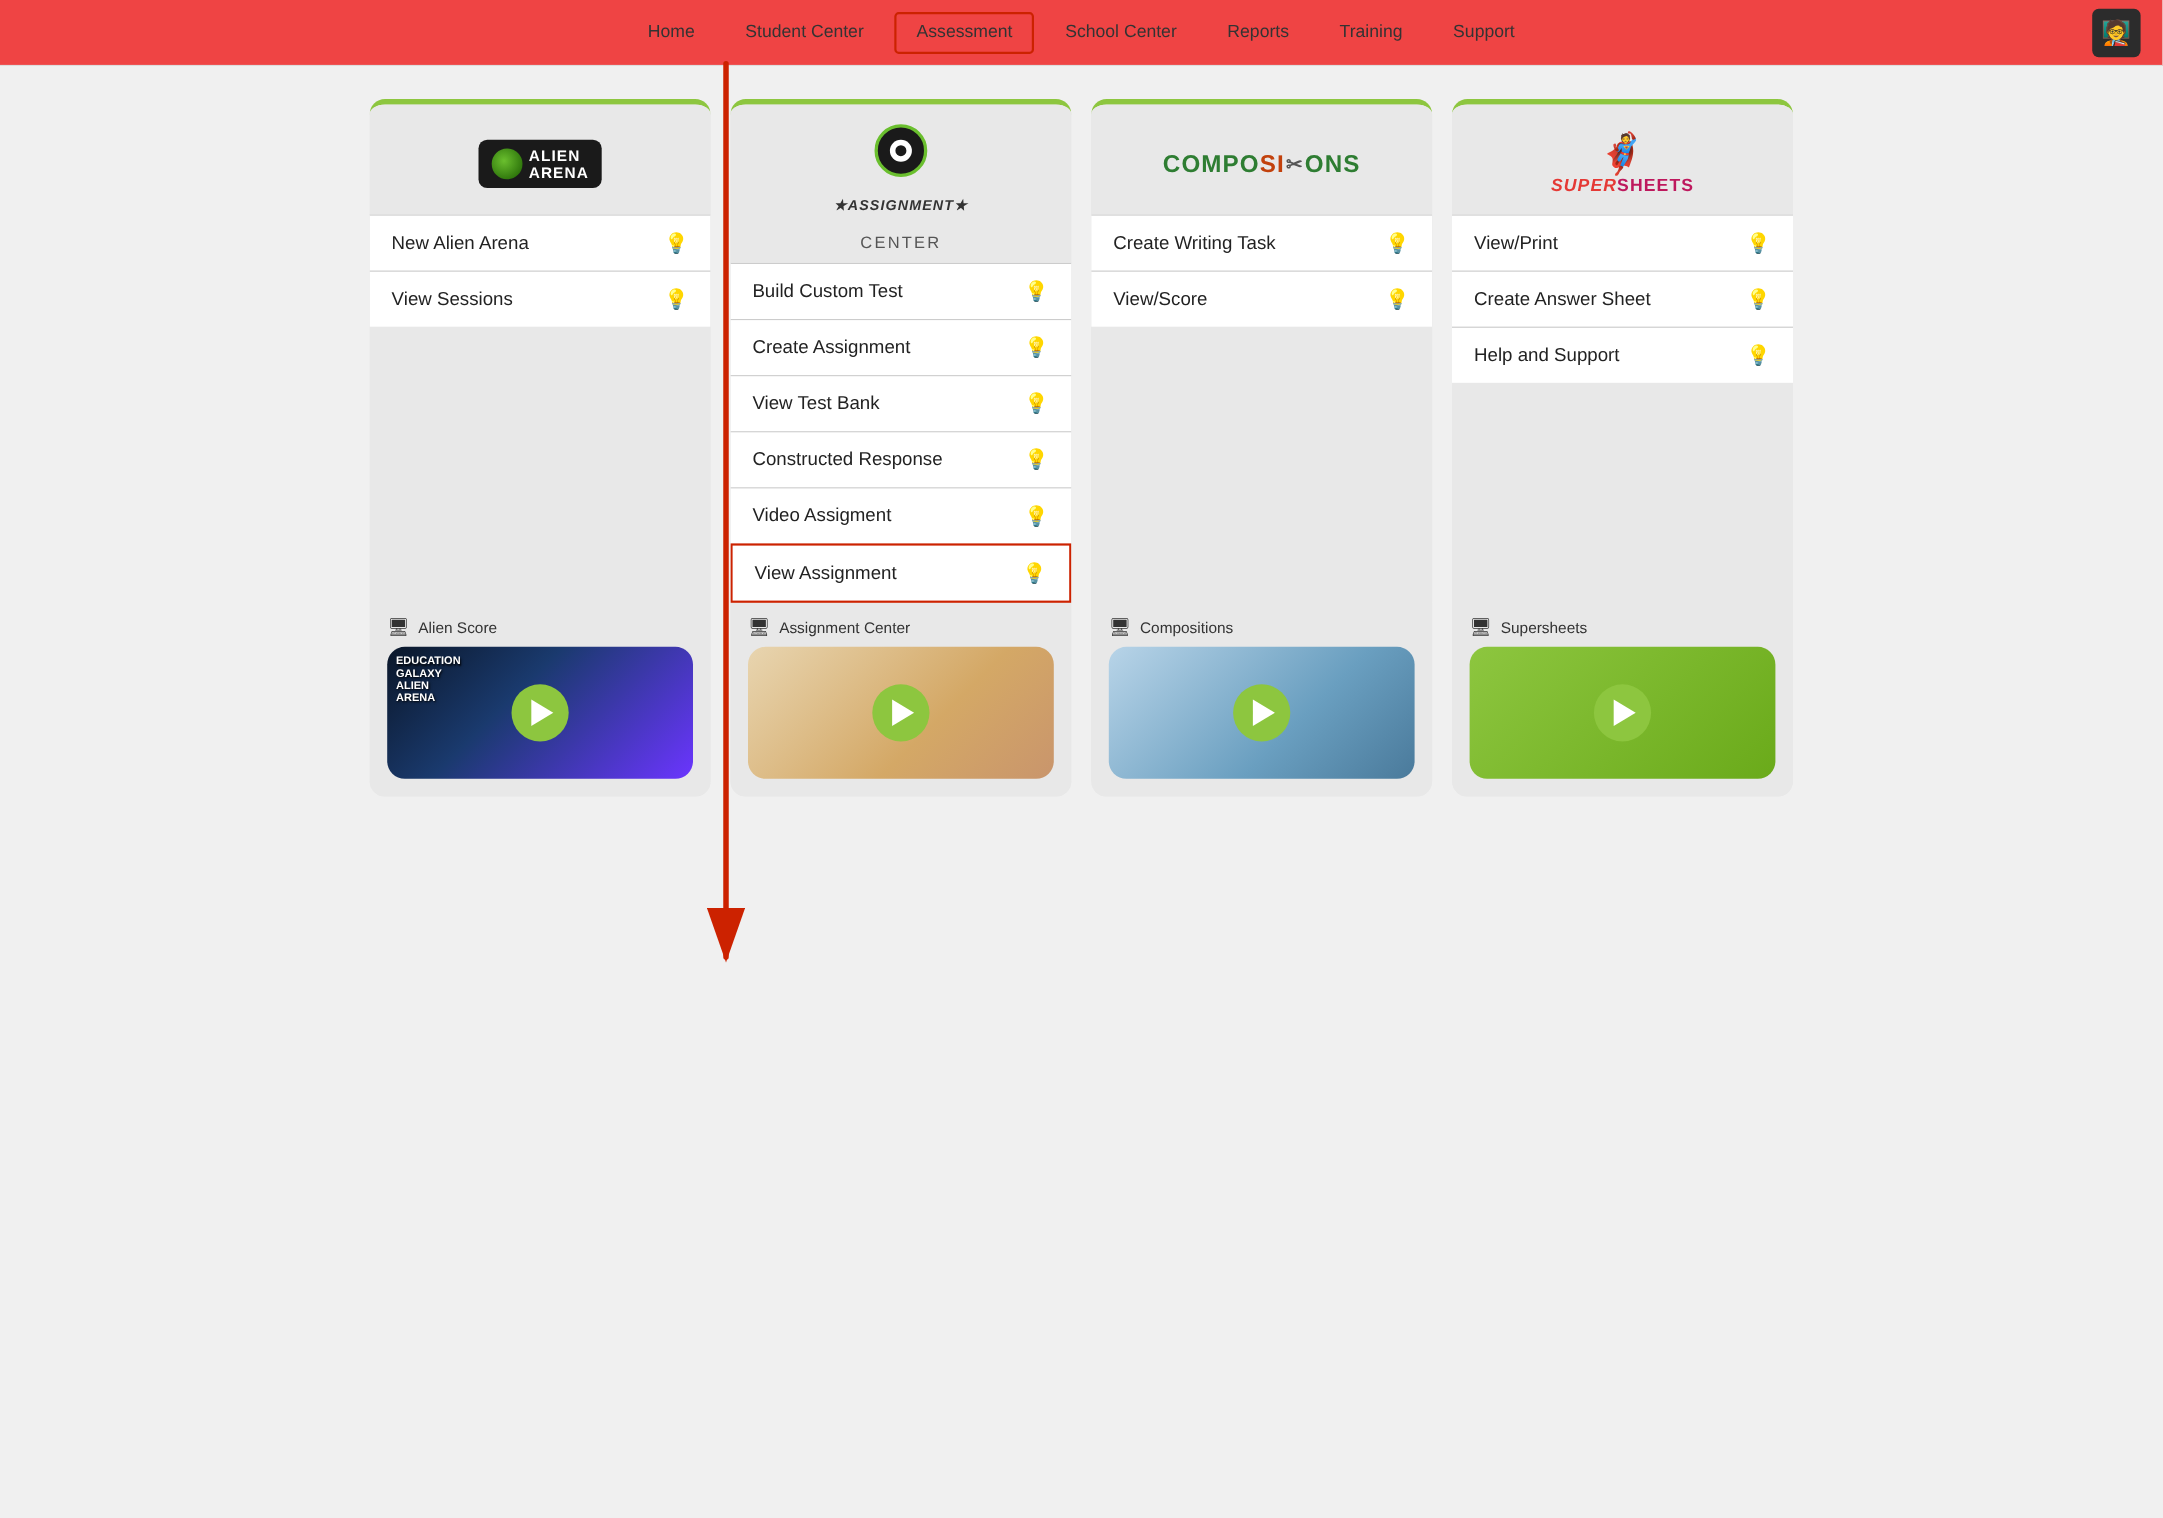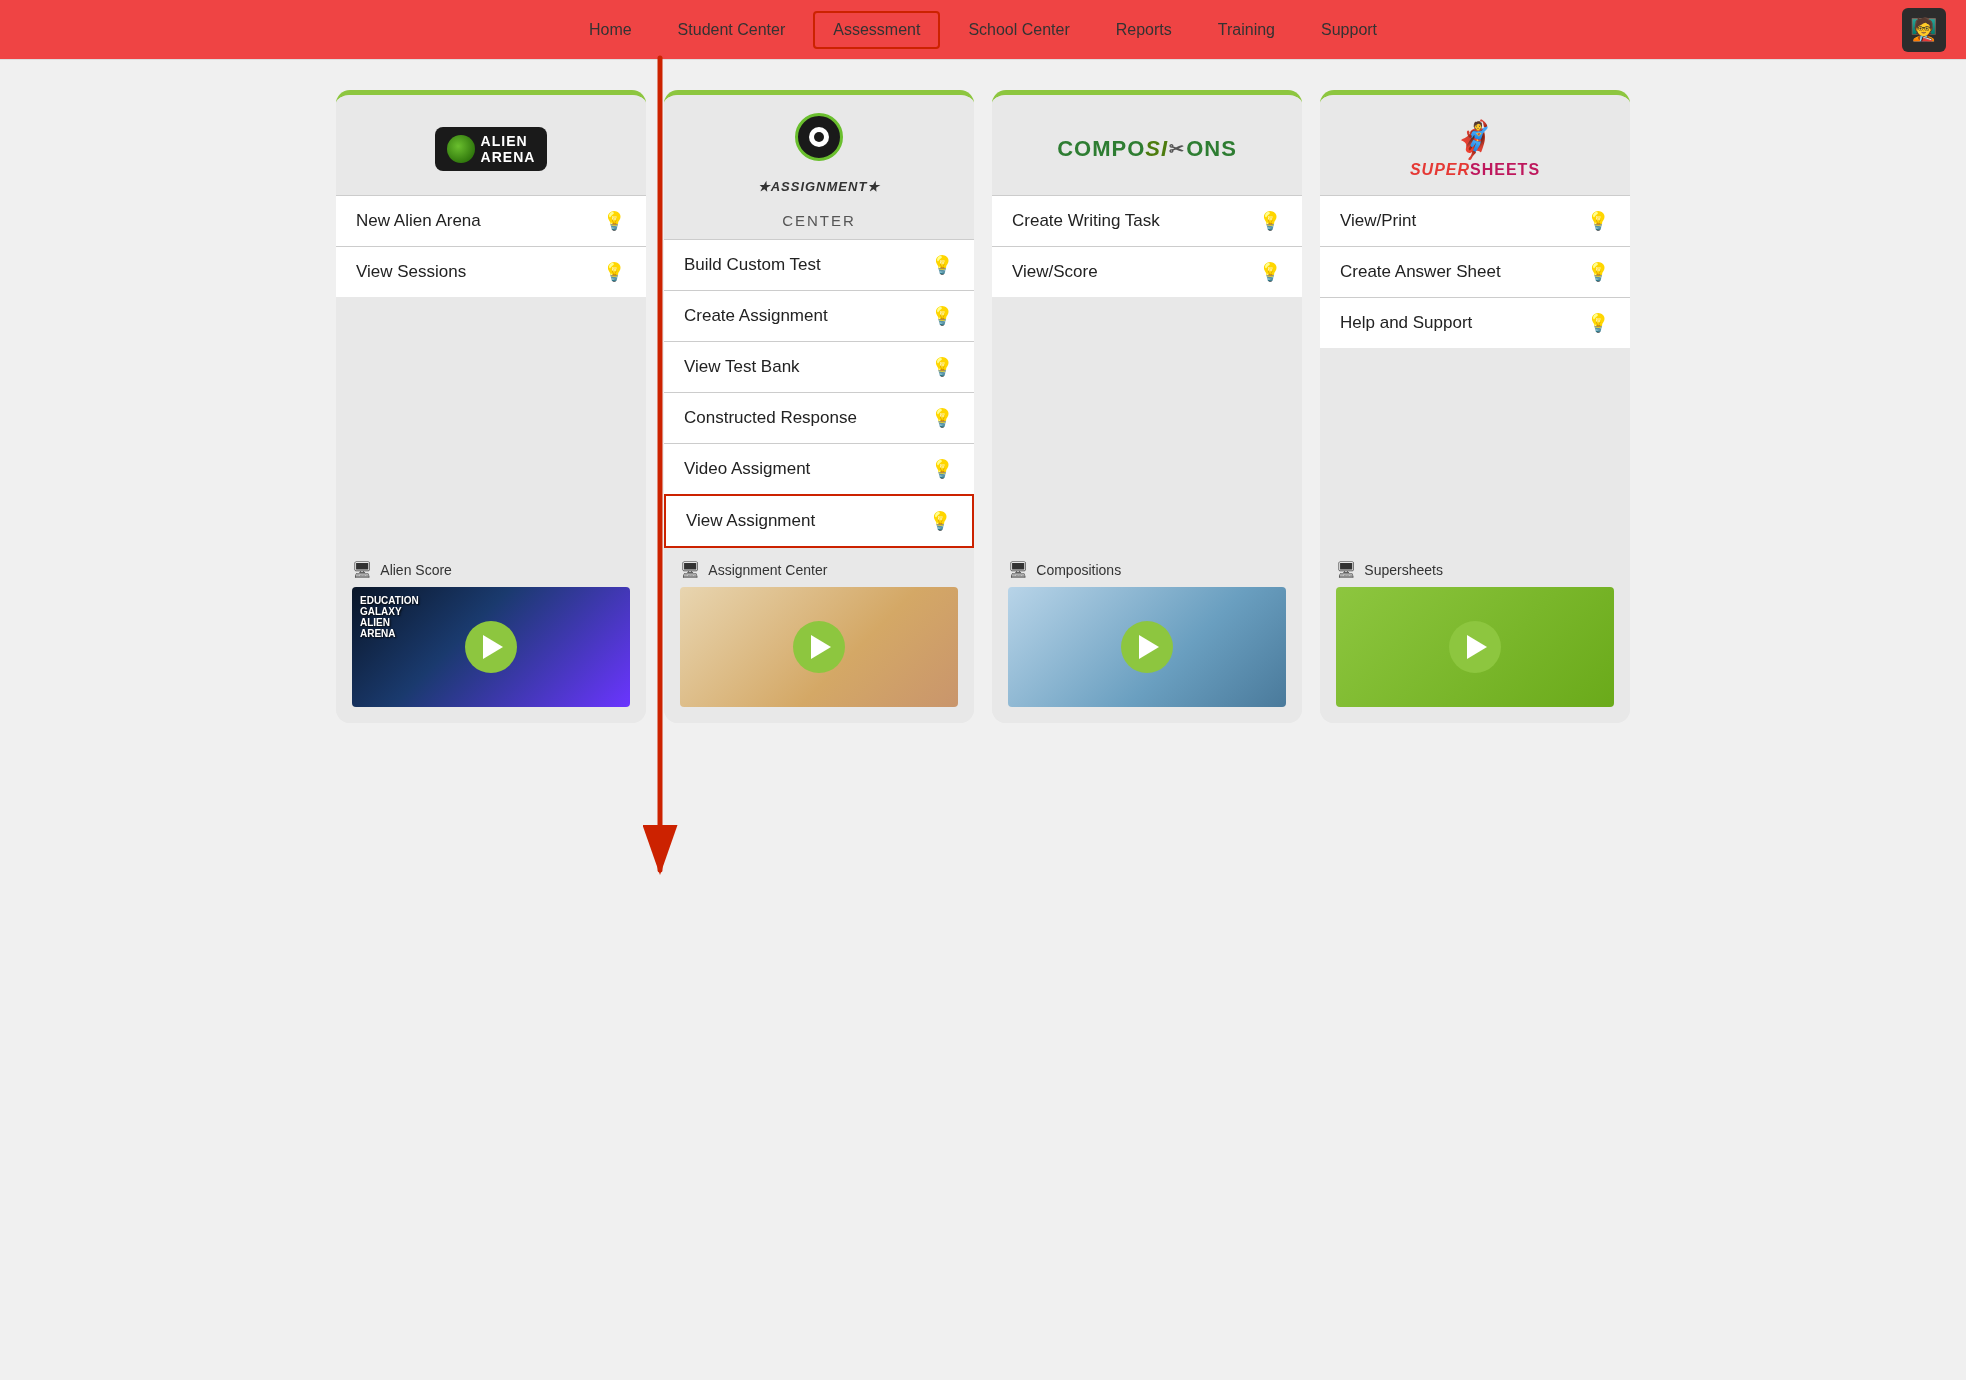--- a/index.html
+++ b/index.html
@@ -164,21 +164,21 @@
     }
 
     .compositions-logo {
       font-size: 22px;
       font-weight: 900;
       color: #2e7d32;
       letter-spacing: 1px;
       display: flex;
       align-items: center;
     }
-    .compositions-logo span.sci { color: #4d7c0f; font-style: italic; }
+    .compositions-logo span.sci { color: #c2410c; }
     .compositions-logo span.scissors {
       color: #555;
       font-size: 18px;
       margin: 0 1px;
     }
 
     .supersheets-logo {
       display: flex;
       flex-direction: column;
       align-items: center;
@@ -235,21 +235,21 @@
       font-size: 14px;
       color: #333;
       margin-bottom: 8px;
     }
     .monitor-icon {
       font-size: 16px;
     }
     .video-thumb {
       width: 100%;
       height: 120px;
-      border-radius: 4px;
+      border-radius: 16px;
       overflow: hidden;
       position: relative;
       cursor: pointer;
     }
     .video-thumb-alien { background: linear-gradient(135deg, #0a1628 0%, #1a3a6e 40%, #6b35ff 100%); }
     .video-thumb-assignment { background: linear-gradient(135deg, #e8d5b0 0%, #d4a866 60%, #c9956c 100%); }
     .video-thumb-compositions { background: linear-gradient(135deg, #b8d4e8 0%, #6a9fc0 60%, #4a7a9b 100%); }
     .video-thumb-supersheets { background: linear-gradient(135deg, #8dc63f 0%, #6aaa1a 100%); }
 
     .play-btn {

